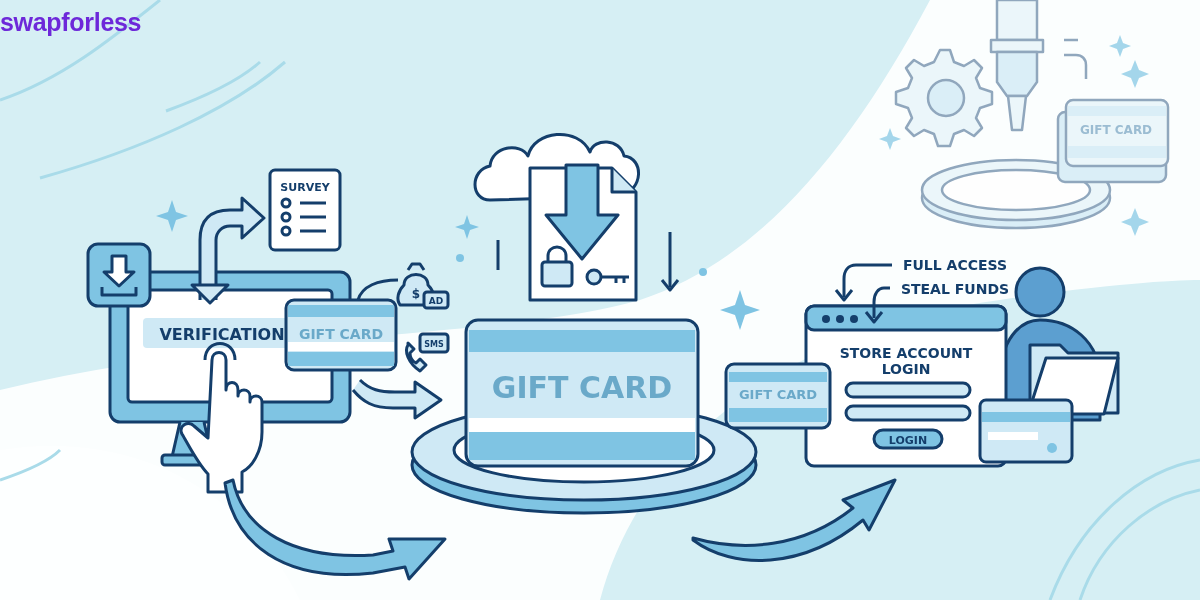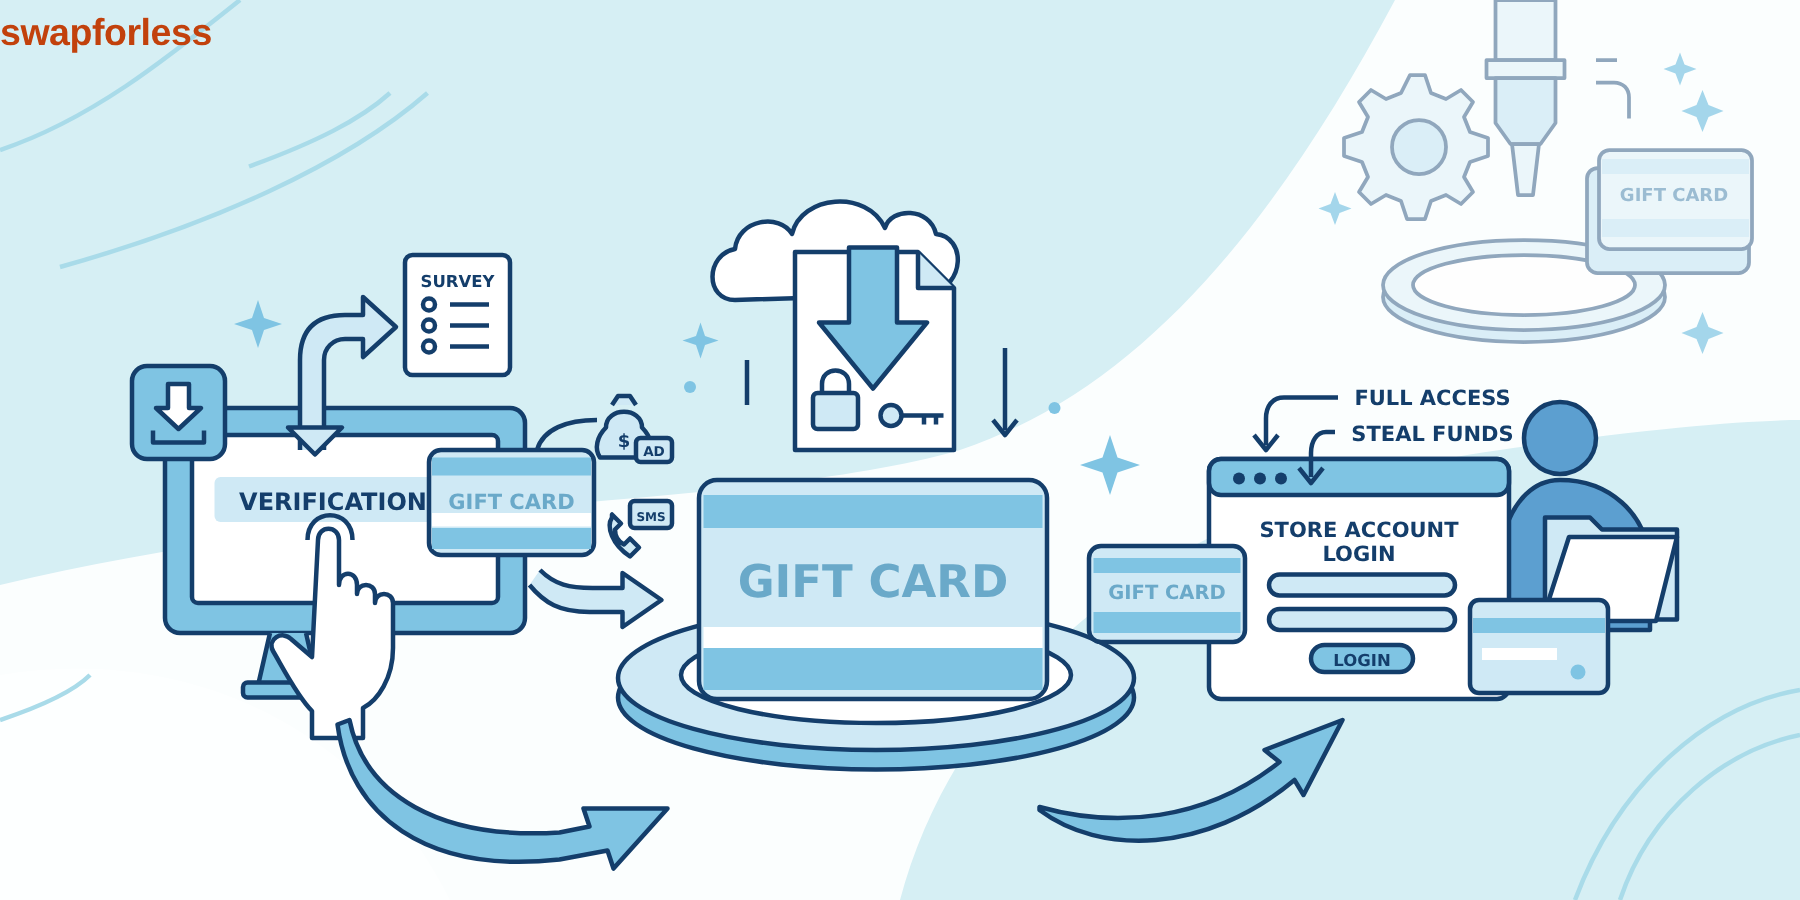--- a/index.html
+++ b/index.html
@@ -1,18 +1,18 @@
 <!DOCTYPE html>
 <html><head>
 <meta charset="utf-8">
 <style>
   html,body{margin:0;padding:0;}
   body{width:1200px;height:600px;overflow:hidden;position:relative;background:#d6eff4;font-family:"DejaVu Sans",sans-serif;}
   .stage{position:absolute;left:0;top:0;width:1200px;height:600px;}
-  .logo{position:absolute;left:0;top:8px;font-family:"Liberation Sans",sans-serif;font-weight:bold;font-size:25px;color:#c2410c;letter-spacing:-0.3px;}
+  .logo{position:absolute;left:0;top:8px;font-family:"Liberation Sans",sans-serif;font-weight:bold;font-size:25px;color:#6d28d9;letter-spacing:-0.3px;}
   svg text{font-family:"DejaVu Sans",sans-serif;font-weight:bold;}
 </style>
 </head>
 <body>
 
 <div class="stage">
 <svg width="1200" height="600" viewBox="0 0 1200 600" xmlns="http://www.w3.org/2000/svg">
 
   <path d="M0 390 C 250 330, 500 340, 640 300 C 760 260, 850 150, 930 0 L 1200 0 L 1200 600 L 0 600 Z" fill="#ffffff" opacity="0.9"></path>
   <path d="M600 600 C 640 450, 780 330, 1000 300 C 1100 285, 1170 280, 1200 280 L 1200 600 Z" fill="#d6eff4"></path>

